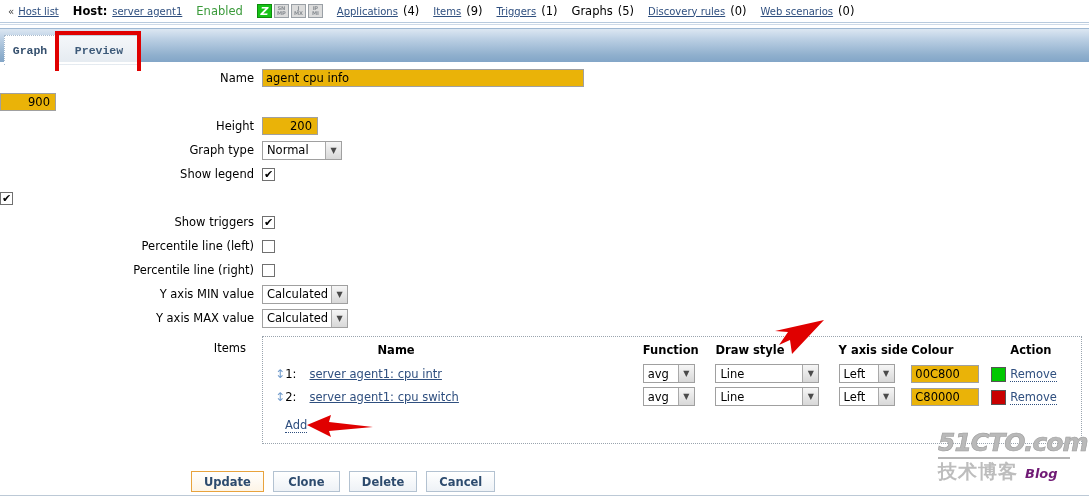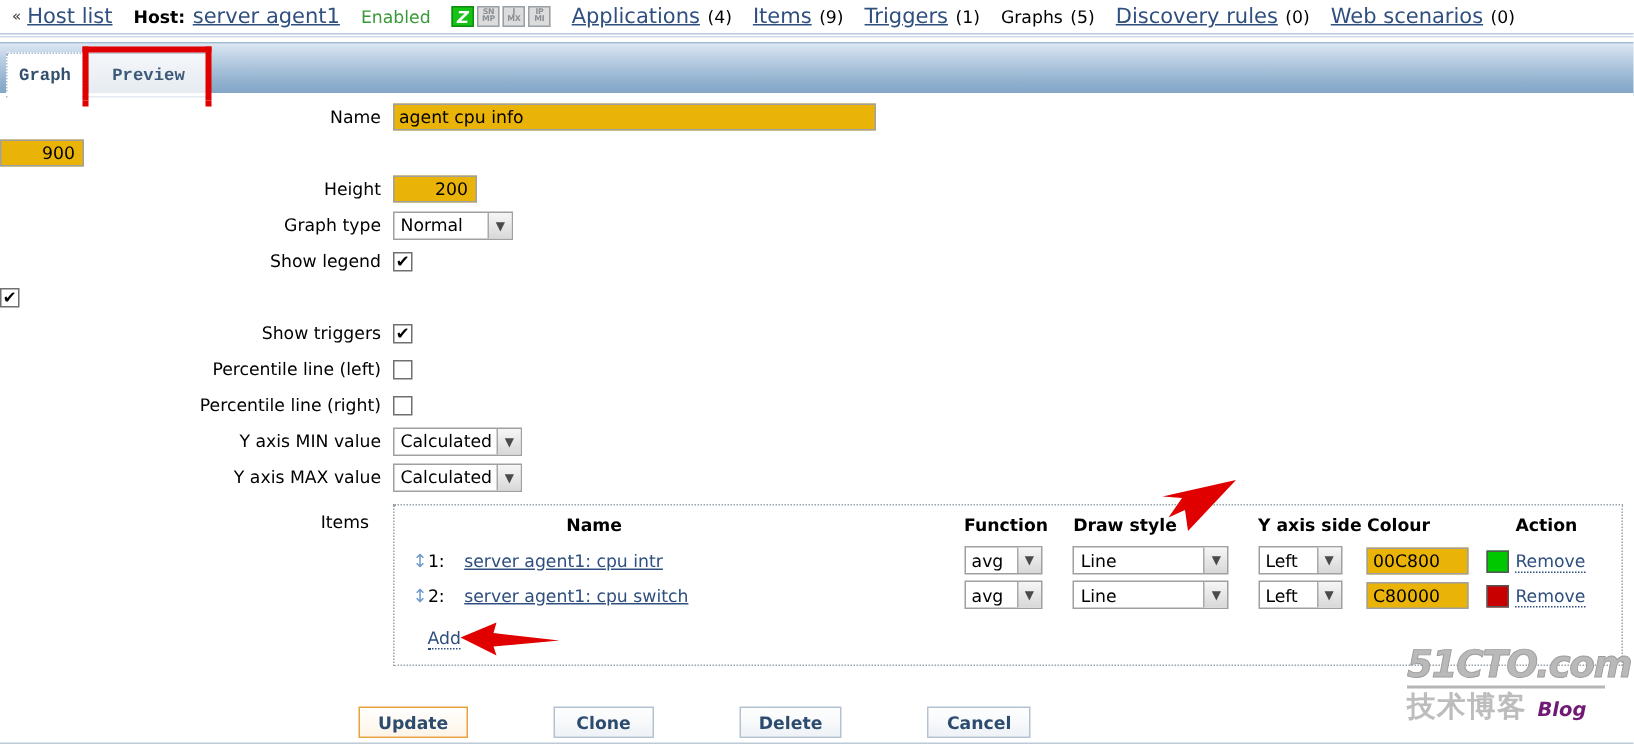--- a/index.html
+++ b/index.html
@@ -16,21 +16,21 @@
   
   .topnav {
     position: absolute; left: 0; top: 0; width: 1089px; height: 22px;
     display: flex; align-items: center; gap: 0px;
     padding-left: 8px;
     background: #ffffff;
     white-space: nowrap;
   }
   .topnav .chev { color: #3c3c3c; font-size: 10px; margin-right: 4px; }
   .nlink {
-    color: #2f4f7f; text-decoration: underline; cursor: pointer; font-size: 14px;
+    color: #2f4f7f; text-decoration: underline; cursor: pointer; font-size: 10px;
   }
   .nplain { color: #000; font-size: 11.5px; }
   .nbold { font-weight: bold; color: #000; font-size: 11.5px; }
   .ncount { color: #000; font-size: 11.5px; }
   .enabled { color: #3a9a3a; font-size: 11.5px; }
   .gap { display: inline-block; width: 14px; }
   .gapsm { display: inline-block; width: 5px; }
 
   .badges { display: inline-flex; gap: 2px; align-items: center; }
   .badge {
@@ -187,21 +187,21 @@
   .wm-blog { font-size: 13px; font-weight: bold; font-style: italic; color: #701a75; }
 
   
   .footline { position: absolute; left: 0; top: 495px; width: 1089px; height: 2px; background: #ffffff; border-top: 1px solid #bcc9d6; }
   .btnbar { position: absolute; left: 191px; top: 471px; display: flex; gap: 9px; }
   .btn {
     height: 21px; min-width: 67px; padding: 0 12px;
     display: flex; align-items: center; justify-content: center;
     font-size: 11.5px; font-weight: bold; color: #2d4b6e;
     background: linear-gradient(to bottom,#ffffff 0%, #eef2f6 100%);
-    border: 1px solid #b3c2d1; cursor: pointer; margin-left: 48px;
+    border: 1px solid #b3c2d1; cursor: pointer;
   }
   .btn.primary { border-color: #e8a33d; background: linear-gradient(to bottom,#ffffff 0%,#fdf4e6 100%); }
 </style>
 </head>
 <body>
 
 <div class="topnav">
   <span class="chev">«</span>
   <span class="nlink">Host list</span>
   <span class="gap"></span>

